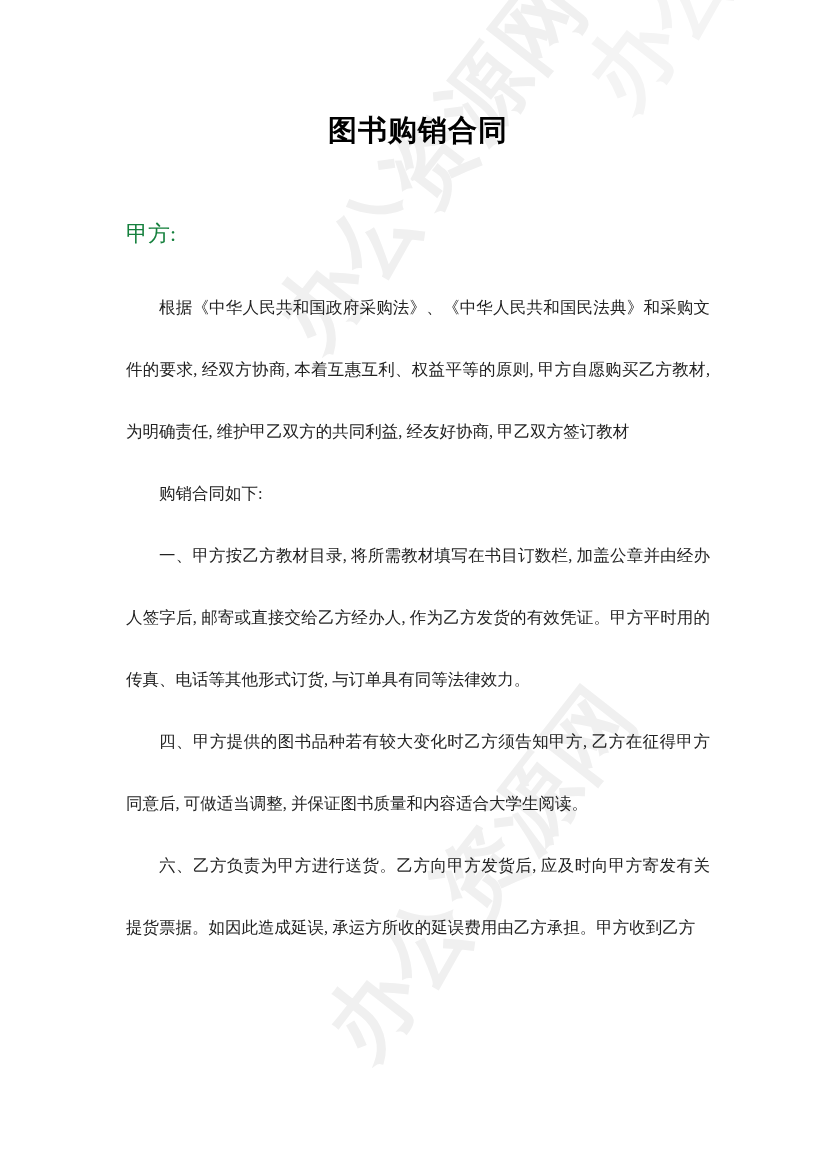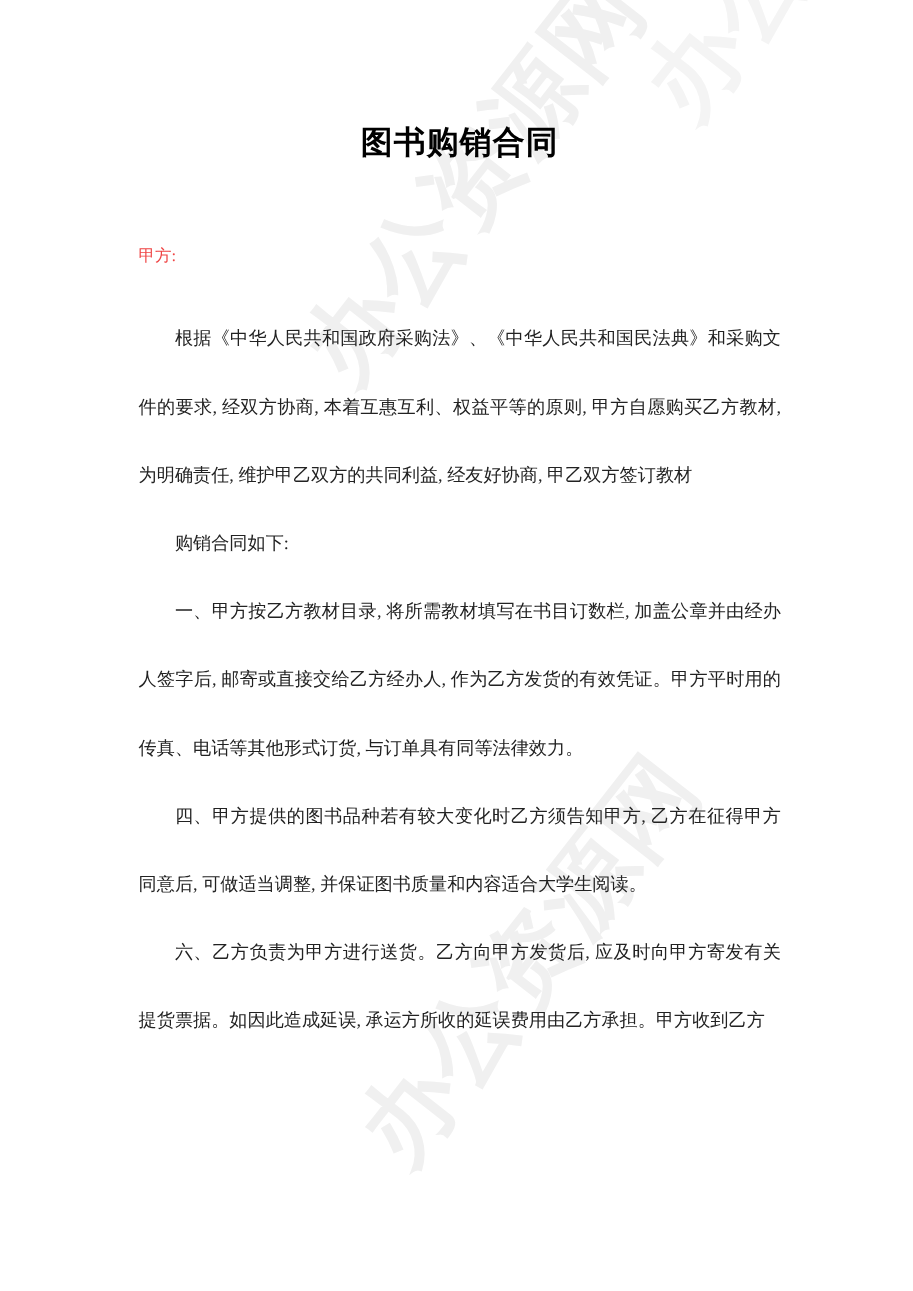--- a/index.html
+++ b/index.html
@@ -77,23 +77,23 @@
     font-weight: 700;
     letter-spacing: 1px;
     line-height: 1.25;
     color: #000000;
   }
 
   .party-block {
     margin-top: 64px;
   }
   .party-line {
-    font-size: 15px;
+    font-size: 22px;
     line-height: 43px;
-    color: #ef4444;
+    color: #15803d;
   }
 
   .body-block {
     margin-top: 22px;
   }
   .para {
     font-size: 16.5px;
     line-height: 62px;
     text-align: justify;
     text-justify: inter-ideograph;

